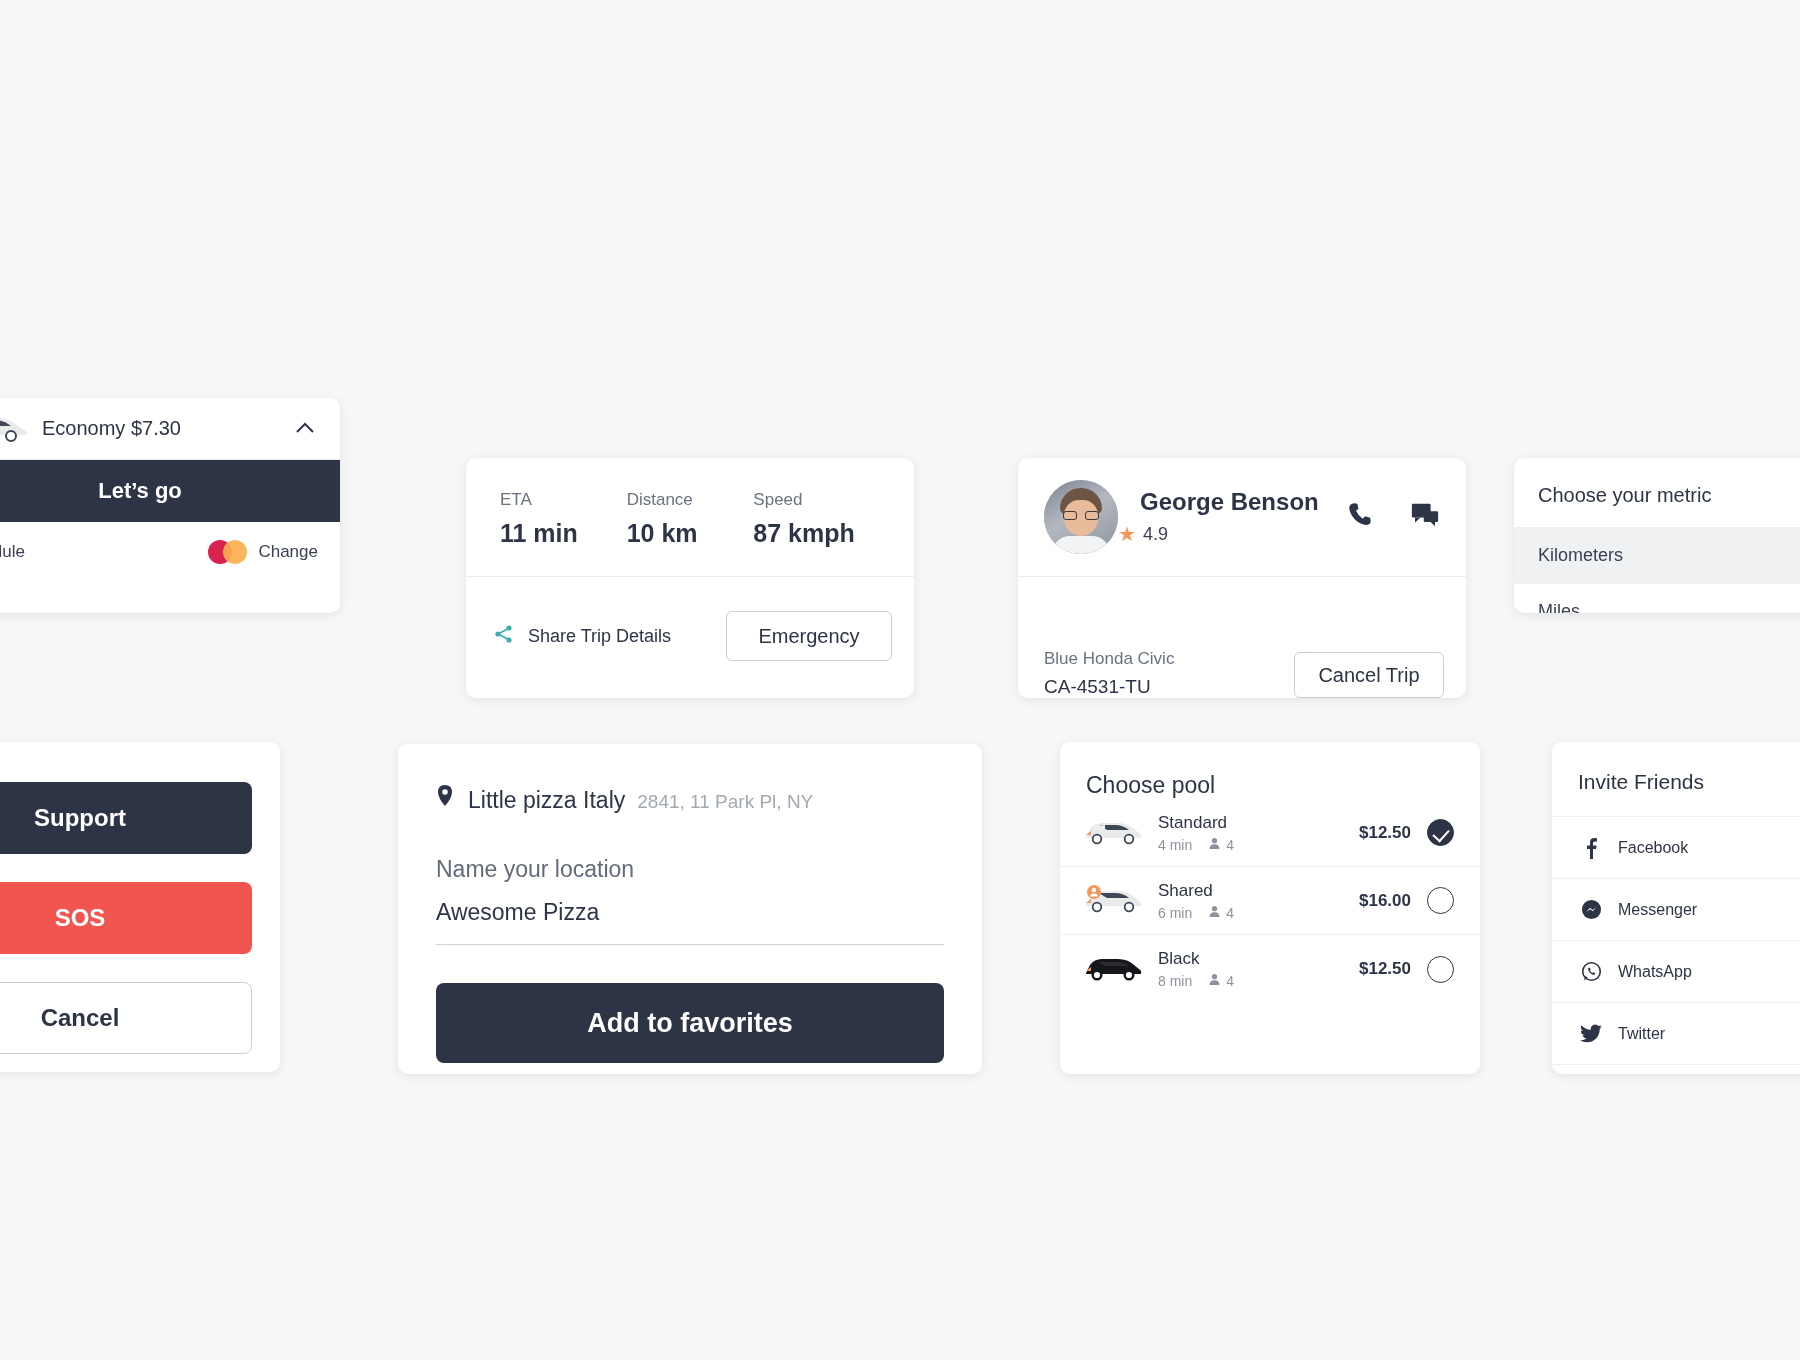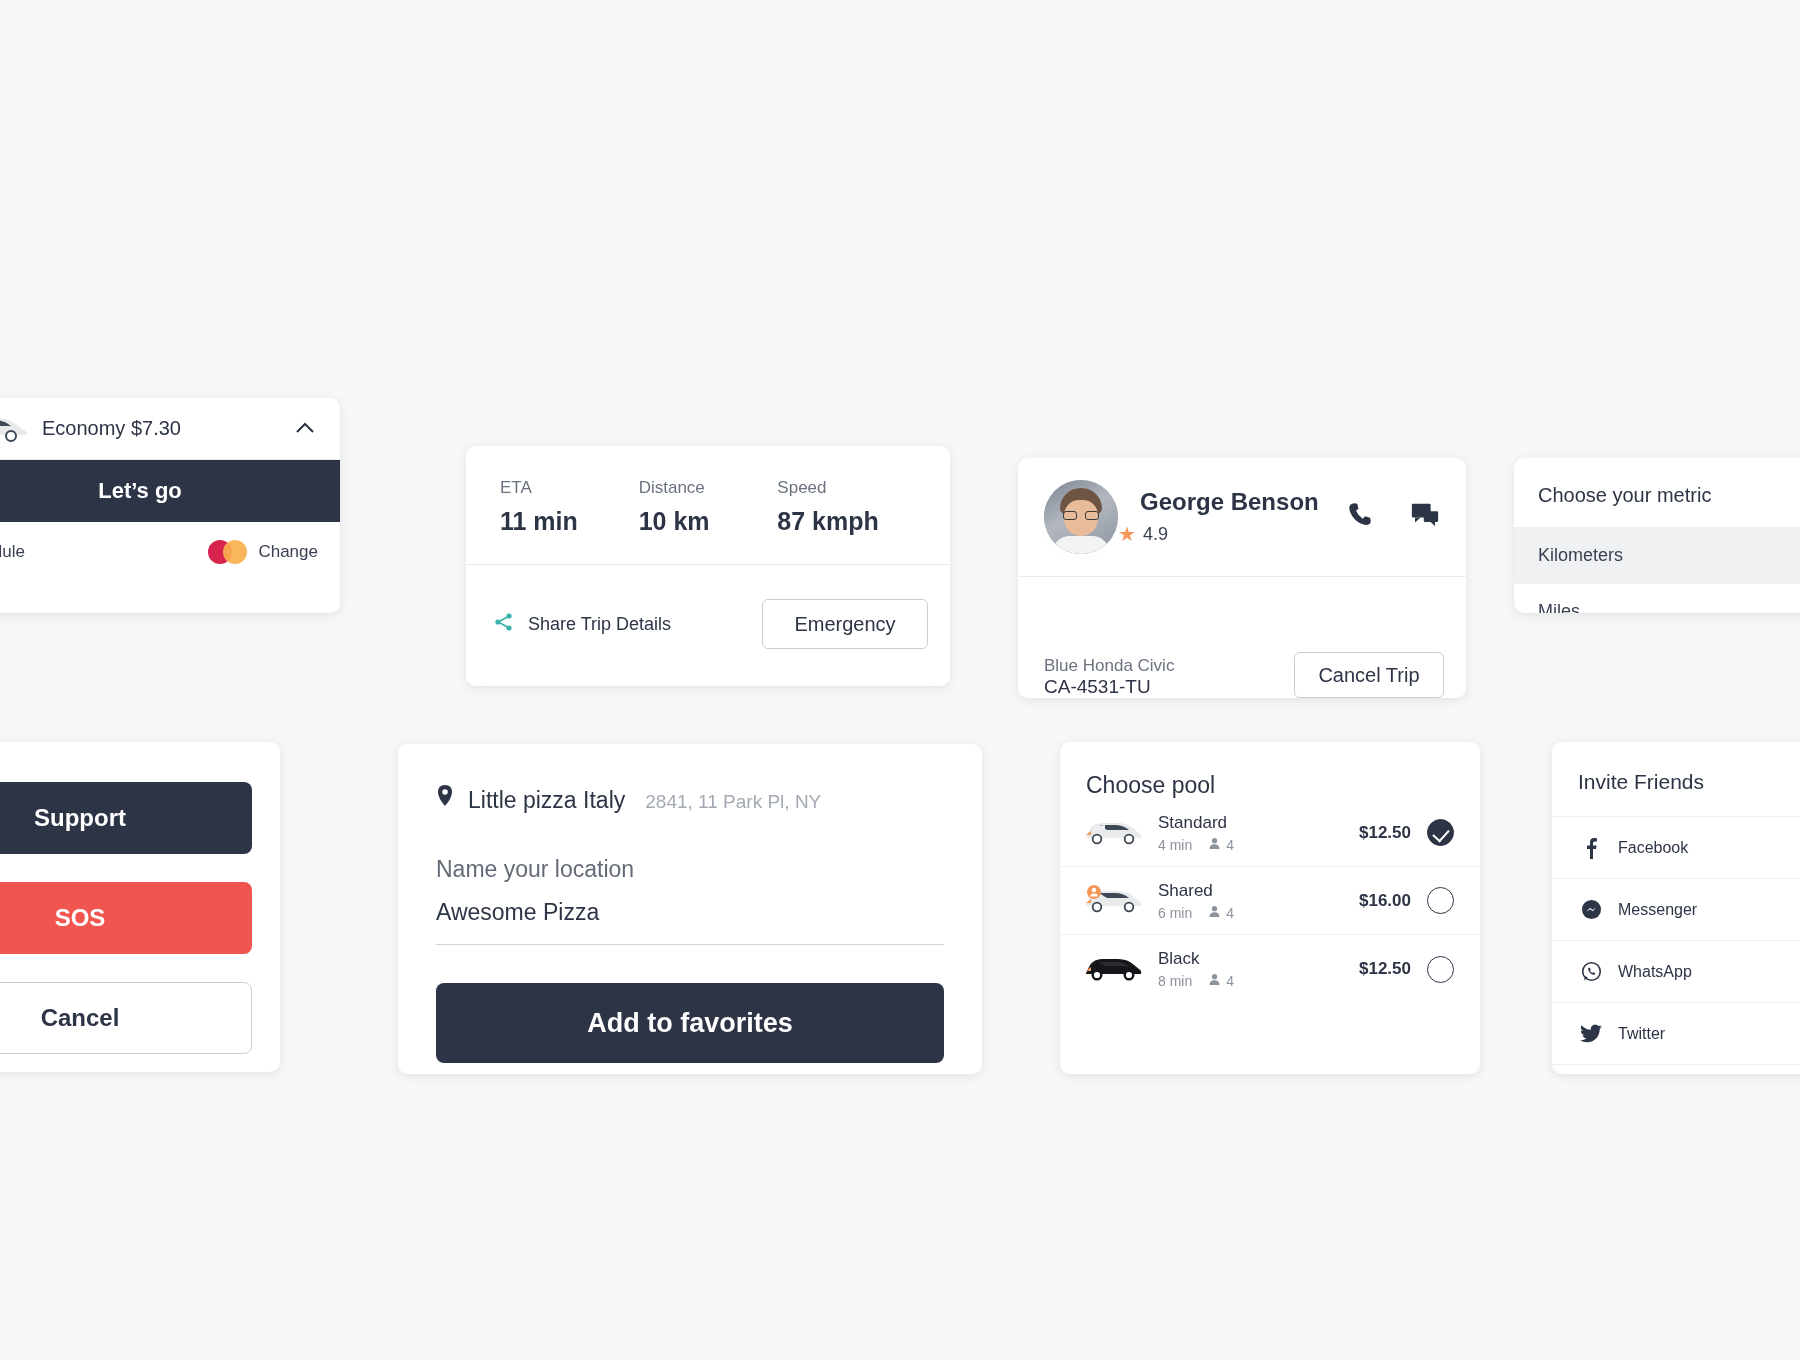--- a/index.html
+++ b/index.html
@@ -74,21 +74,21 @@
   .sched-row .spacer { flex: 1; }
   .mc-logo { position: relative; width: 40px; height: 24px; margin-right: 10px; }
   .mc-logo i {
     position: absolute; top: 0; width: 24px; height: 24px; border-radius: 50%;
     display: block;
   }
   .mc-logo i.red { left: 0; background: #d9234f; }
   .mc-logo i.org { left: 15px; background: #f8b04e; opacity: .92; }
 
   
-  #card-trip { left: 466px; top: 446px; width: 484px; height: 240px; }
+  #card-trip { left: 466px; top: 458px; width: 448px; height: 240px; }
   .stats { display: flex; padding: 32px 34px 28px 34px; }
   .stat { flex: 1; }
   .stat-k { font-size: 17px; color: #6b7280; margin-bottom: 9px; }
   .stat-v { font-size: 25px; font-weight: bold; color: #2d3446; }
   .trip-actions {
     display: flex; align-items: center;
     padding: 0 22px 0 28px; height: 118px;
   }
   .share { display: flex; align-items: center; font-size: 18px; }
   .share svg { margin-right: 14px; }
@@ -115,21 +115,21 @@
   .avatar .glasses { position: absolute; left: 19px; top: 31px; width: 36px; height: 9px; }
   .avatar .glasses b { position: absolute; top: 0; width: 14px; height: 9px; border: 1.6px solid #3a3a3a; border-radius: 3px; }
   .avatar .glasses b.l { left: 0; } .avatar .glasses b.r { right: 0; }
   .avatar .shirt { position: absolute; left: 8px; bottom: 0; width: 58px; height: 18px; background: #f2f3f5; border-radius: 20px 20px 0 0; }
   .driver-name { font-size: 24px; font-weight: bold; margin-left: 22px; }
   .rating { display: flex; align-items: center; margin-top: 6px; font-size: 18px; color: #3a4152; }
   .star { color: #f6975a; font-size: 20px; margin-right: 7px; }
   .driver-icons { margin-left: auto; display: flex; align-items: center; gap: 34px; }
   .driver-bottom { display: flex; align-items: flex-end; padding: 0 22px 0 26px; height: 121px; }
   .veh-line1 { font-size: 17px; color: #6b7280; }
-  .veh-line2 { font-size: 19px; color: #2d3446; }
+  .veh-line2 { font-size: 19px; color: #2d3446; margin-top: 7px; }
   #cancel-ride-btn { width: 150px; height: 46px; margin-left: auto; }
 
   
   #card-metric { left: 1514px; top: 458px; width: 330px; height: 155px; }
   .metric-title { font-size: 20px; padding: 26px 24px 20px 24px; }
   .metric-opt { font-size: 18px; padding: 17px 24px; color: #3a4152; border-top: 1px solid #eceef1; }
   .metric-opt.sel { background: #f0f1f3; }
 
   
   #card-support { left: -120px; top: 742px; width: 400px; height: 330px; padding: 40px 28px; }
@@ -138,21 +138,21 @@
     display: flex; align-items: center; justify-content: center;
     font-size: 24px; font-weight: bold;
   }
   .stack-btn + .stack-btn { margin-top: 28px; }
   .sos { background: #f0564f; color: #fff; }
 
   
   #card-location { left: 398px; top: 744px; width: 584px; height: 330px; padding: 40px 38px 0 38px; }
   .loc-head { display: flex; align-items: baseline; }
   .loc-name { font-size: 23px; margin-left: 14px; color: #2d3446; }
-  .loc-addr { font-size: 19px; color: #a3a9b3; margin-left: 20px; }
+  .loc-addr { font-size: 19px; color: #a3a9b3; margin-left: 12px; }
   .field-label { font-size: 23px; color: #646b78; margin-top: 42px; }
   .field-value {
     font-size: 23px; color: #2d3446; padding: 16px 0 18px 0;
     border-bottom: 1px solid #cfd4da;
   }
   #add-fav-btn { height: 80px; border-radius: 8px; font-size: 27px; margin-top: 38px; }
 
   
   #card-pool { left: 1060px; top: 742px; width: 420px; height: 332px; }
   .pool-title { font-size: 23px; padding: 30px 26px 0 26px; }

